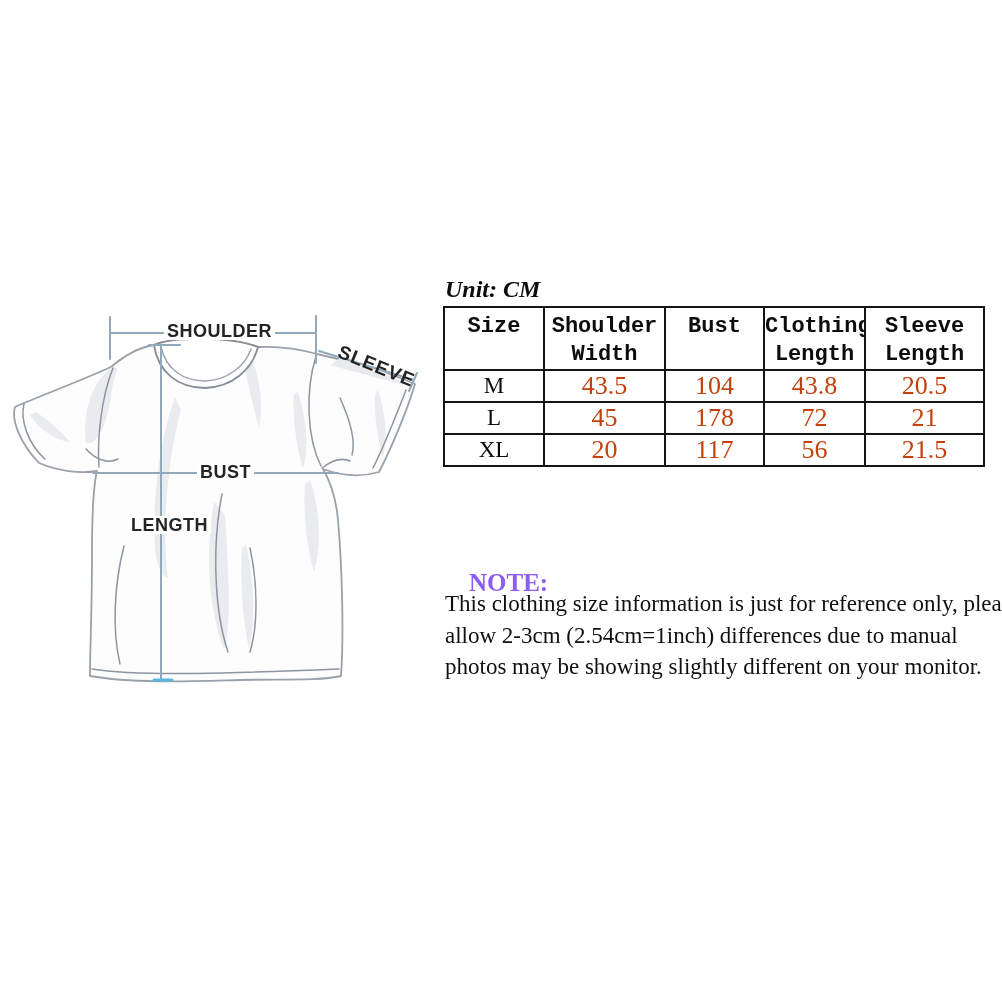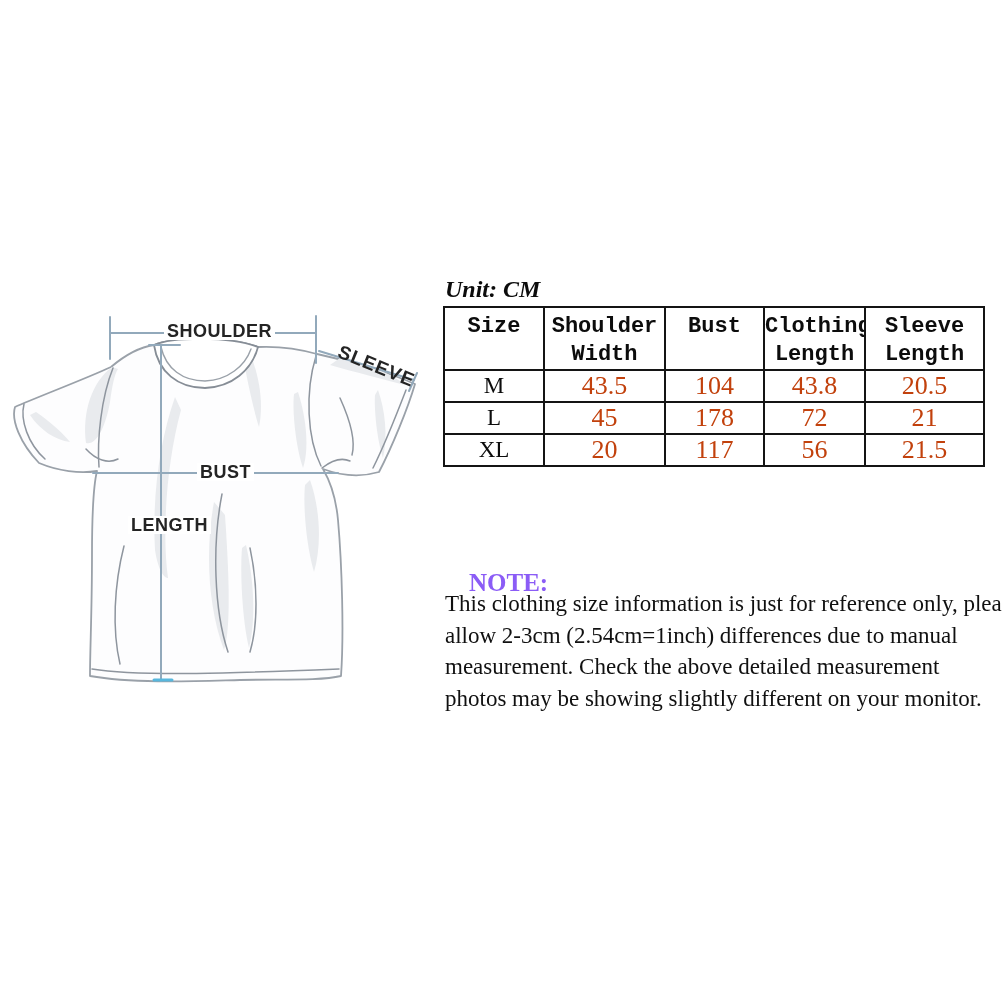--- a/index.html
+++ b/index.html
@@ -168,17 +168,16 @@
         <td class="value-cell">56</td>
         <td class="value-cell">21.5</td>
       </tr>
     </tbody>
   </table>
 
   <div class="note-title">NOTE:</div>
   <div class="note-body">
     <span>This clothing size information is just for reference only, please</span>
     <span>allow 2-3cm (2.54cm=1inch) differences due to manual</span>
-    <span>measurement. Check the above detailed measurement</span>
     <span>photos may be showing slightly different on your monitor.</span>
   </div>
 
 </div>
 
 </body></html>

